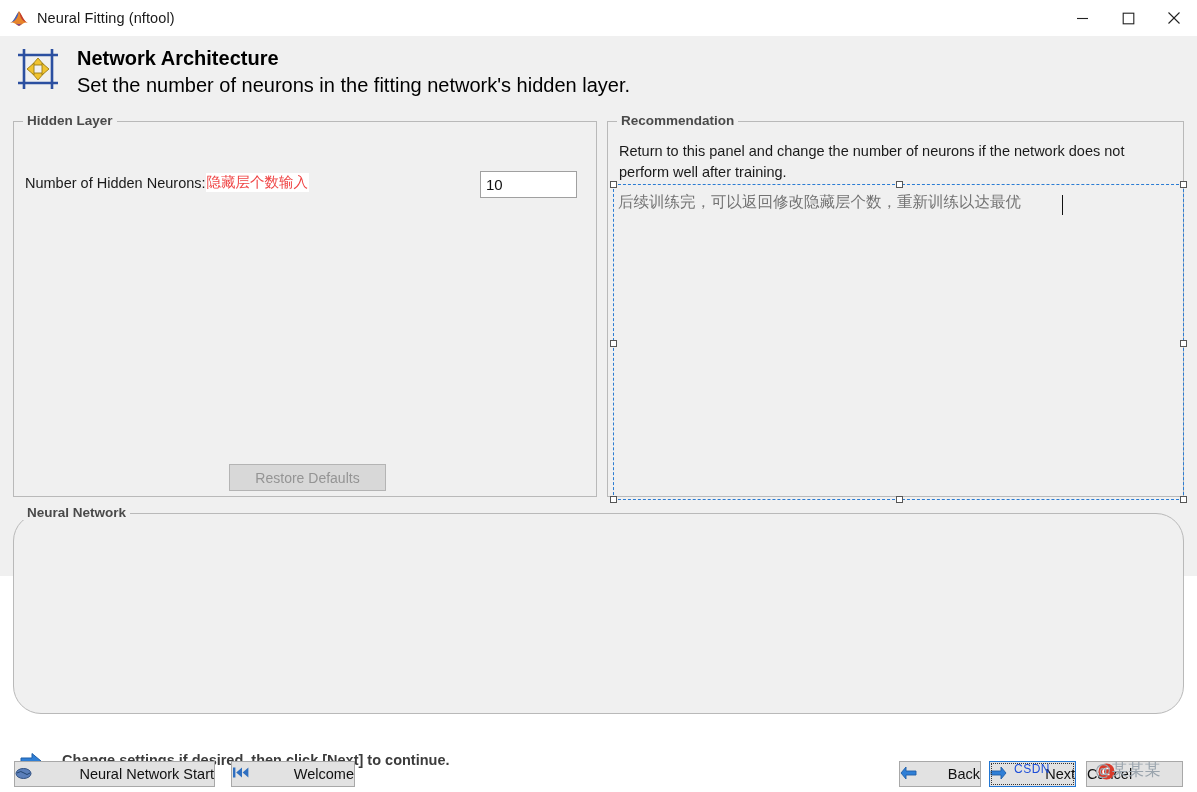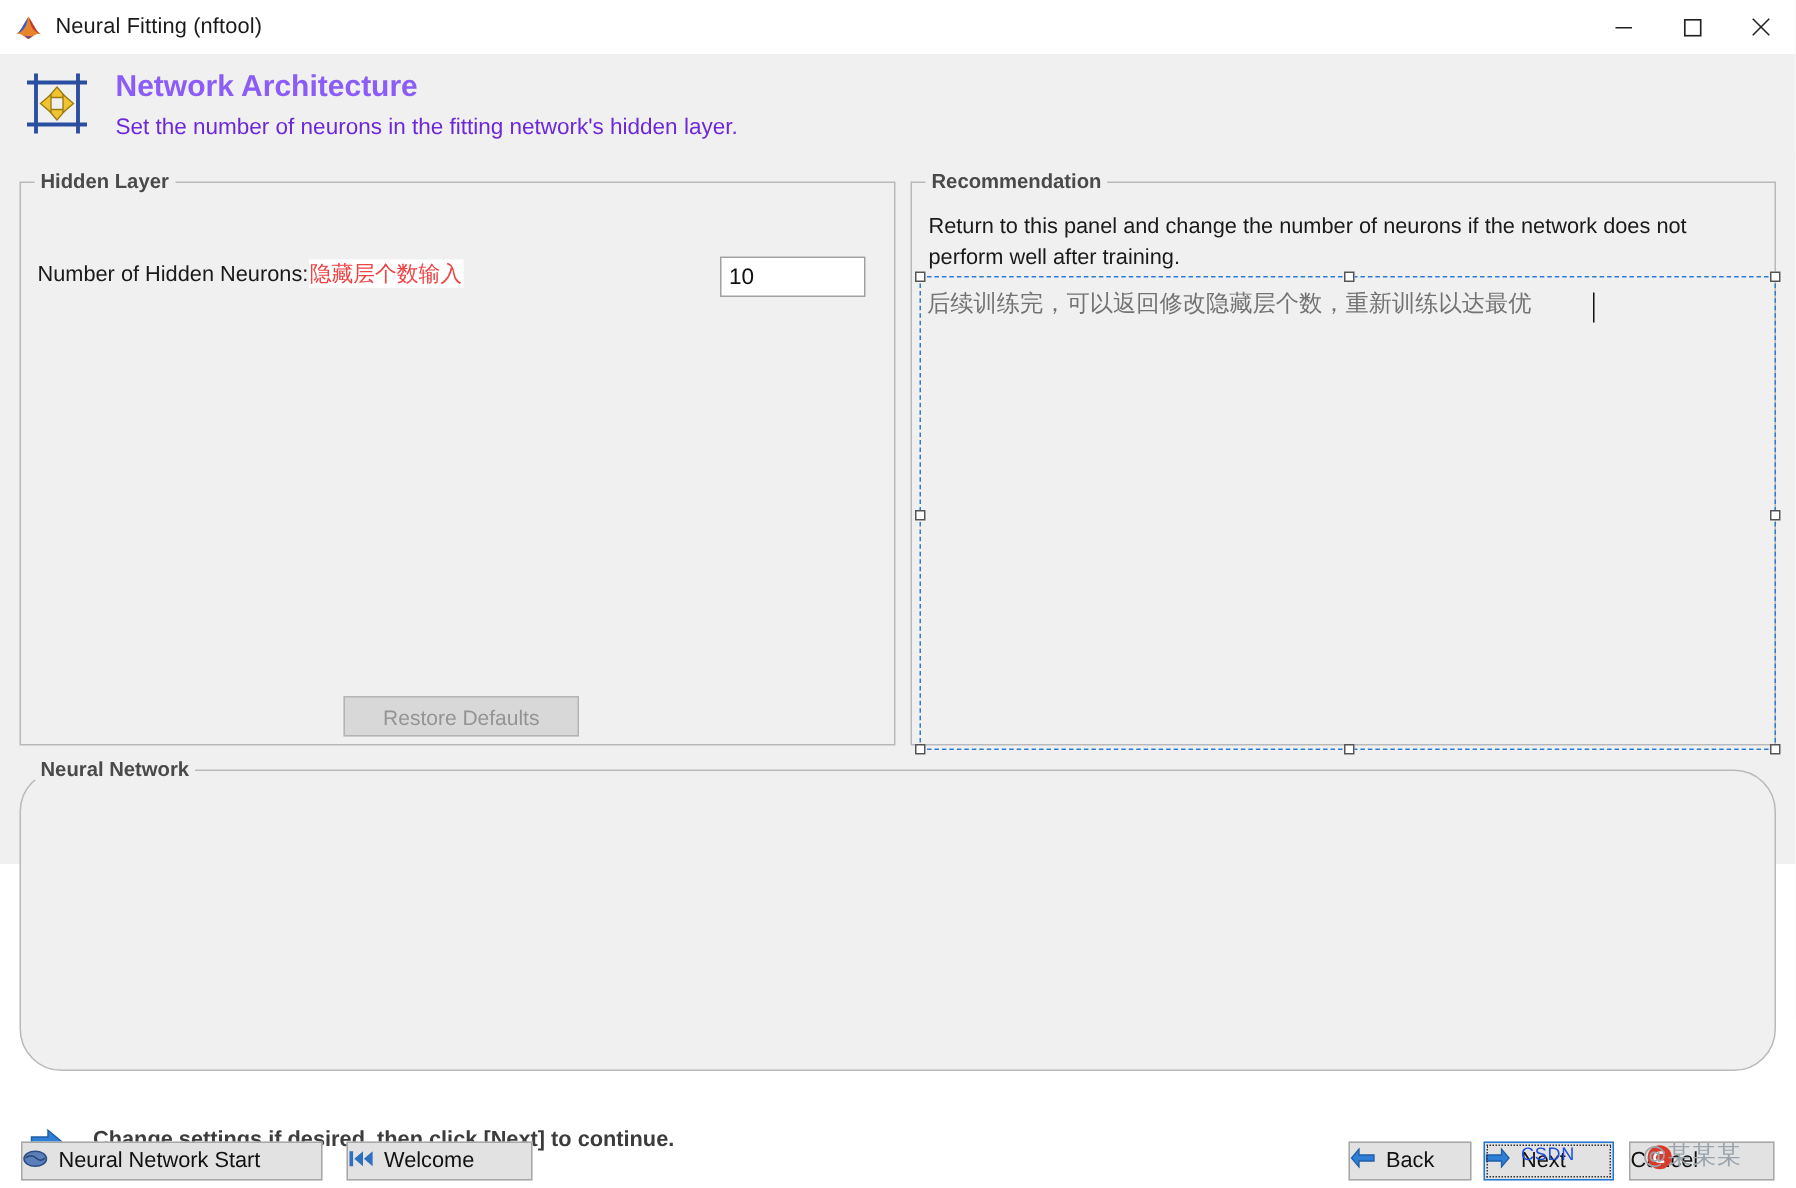--- a/index.html
+++ b/index.html
@@ -49,25 +49,25 @@
     width: 1197px; height: 68px;
     background: #f0f0f0;
     display: flex; align-items: flex-start;
   }
   .header-icon {
     margin-left: 14px; margin-top: 9px;
     width: 48px; height: 48px; flex: 0 0 auto;
   }
   .header-texts { margin-left: 15px; margin-top: 9px; }
   .header-title {
-    font-size: 20px; font-weight: bold; color: #8b5cf6;
+    font-size: 20px; font-weight: bold; color: #000000;
     line-height: 26px;
   }
   .header-sub {
-    font-size: 15px; color: #6d28d9; line-height: 22px; margin-top: 3px;
+    font-size: 20px; color: #000000; line-height: 22px; margin-top: 3px;
   }
 
   
   .group {
     position: absolute;
     border: 1px solid #b9b9b9;
     background: #f0f0f0;
   }
   .group-title {
     position: absolute;
@@ -165,21 +165,21 @@
   }
   #status-text {
     font-size: 14.5px; font-weight: bold; color: #3c3c3c;
   }
 
   
   .btn {
     position: absolute;
     background: #e2e2e2;
     border: 1px solid #a8a8a8;
-    display: flex; align-items: center; justify-content: flex-start;
+    display: flex; align-items: center; justify-content: space-between;
     gap: 7px;
     font-size: 14.5px; color: #111;
     height: 26px;
   }
   #btn-nnstart { left: 14px; top: 761px; width: 201px; }
   #btn-welcome { left: 231px; top: 761px; width: 124px; }
   #btn-back   { left: 899px; top: 761px; width: 82px; }
   #btn-next   { left: 989px; top: 761px; width: 87px; border: 1px solid #2277d4; outline: 1px dotted #333; outline-offset: -3px; }
   #btn-cancel { left: 1086px; top: 761px; width: 97px; }
 

